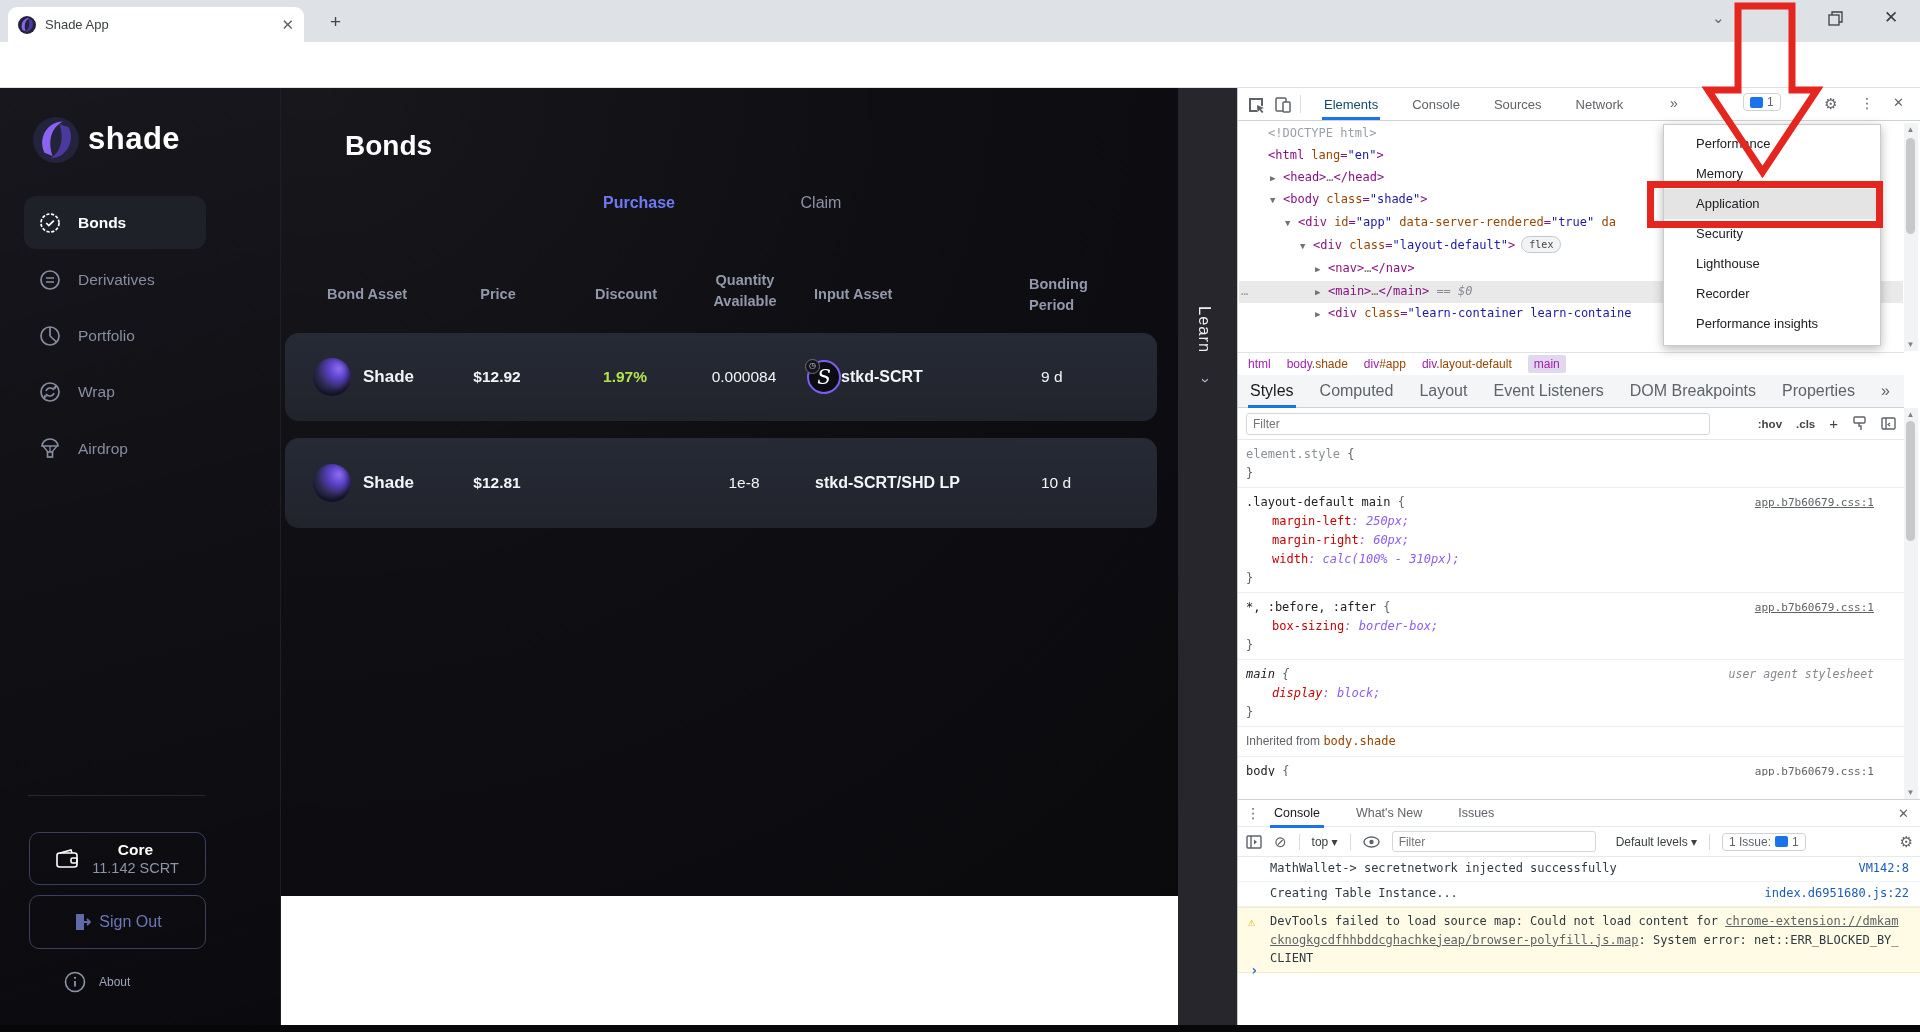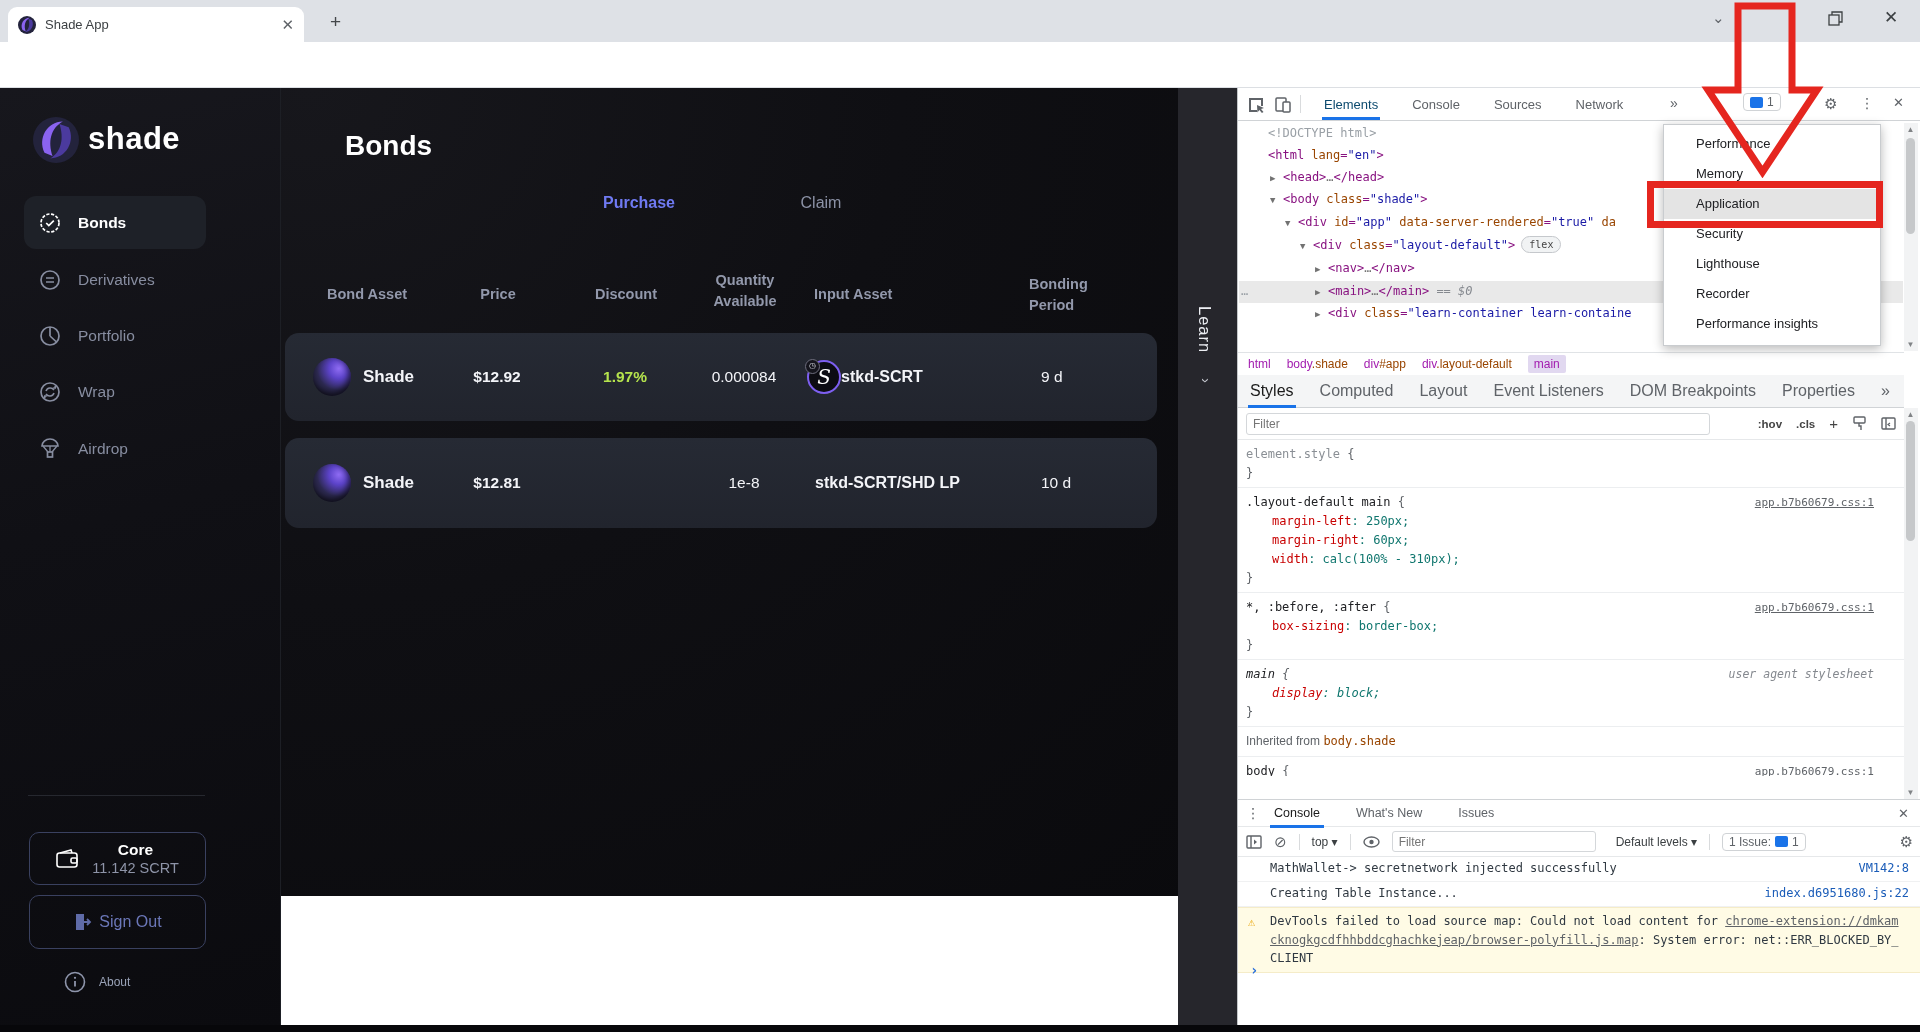--- a/index.html
+++ b/index.html
@@ -97,21 +97,21 @@
   .pseudo-btn{font-size:11.5px;font-weight:700;color:#444;}
   #rules{left:0;top:352px;width:666px;height:358px;overflow:hidden;font-family:"DejaVu Sans Mono",monospace;font-size:12px;line-height:19px;}
   .rule{position:relative;padding:5px 8px 4px 8px;border-bottom:1px solid #eceef0;}
   .rule .sel-line{color:#202124;}
   .rule .dim{color:#8a8f95;}
   .rule .ua{font-style:italic;}
   .rule .lnk{position:absolute;right:30px;top:5px;color:#5f6368;font-size:11px;text-decoration:underline;}
   .rule .ualnk{position:absolute;right:30px;top:5px;color:#85898f;font-size:11.5px;font-style:italic;}
   .prop{padding-left:26px;}
   .pn{color:#c80000;}
-  .pv{color:#0f766e;}
+  .pv{color:#8b5cf6;font-style:italic;}
   .brace{color:#5f6368;}
   #inherited{padding:5px 8px;border-bottom:1px solid #eceef0;font-family:"Liberation Sans",sans-serif;font-size:12px;color:#5f6368;}
   #inherited b{font-family:"DejaVu Sans Mono",monospace;color:#994500;font-weight:400;}
   .clipped{height:10px;overflow:hidden;border-bottom:none;}
   .sbar{background:#f2f3f4;}
   .sthumb{background:#c6c8ca;border-radius:6px;}
   .sarrow{color:#808386;font-size:8px;text-align:center;width:13px;}
 
   
   #drawer-head{left:0;top:711px;width:683px;height:28px;border-top:1px solid #d0d3d6;border-bottom:1px solid #e6e8ea;box-sizing:border-box;background:#fff;display:flex;align-items:center;}

